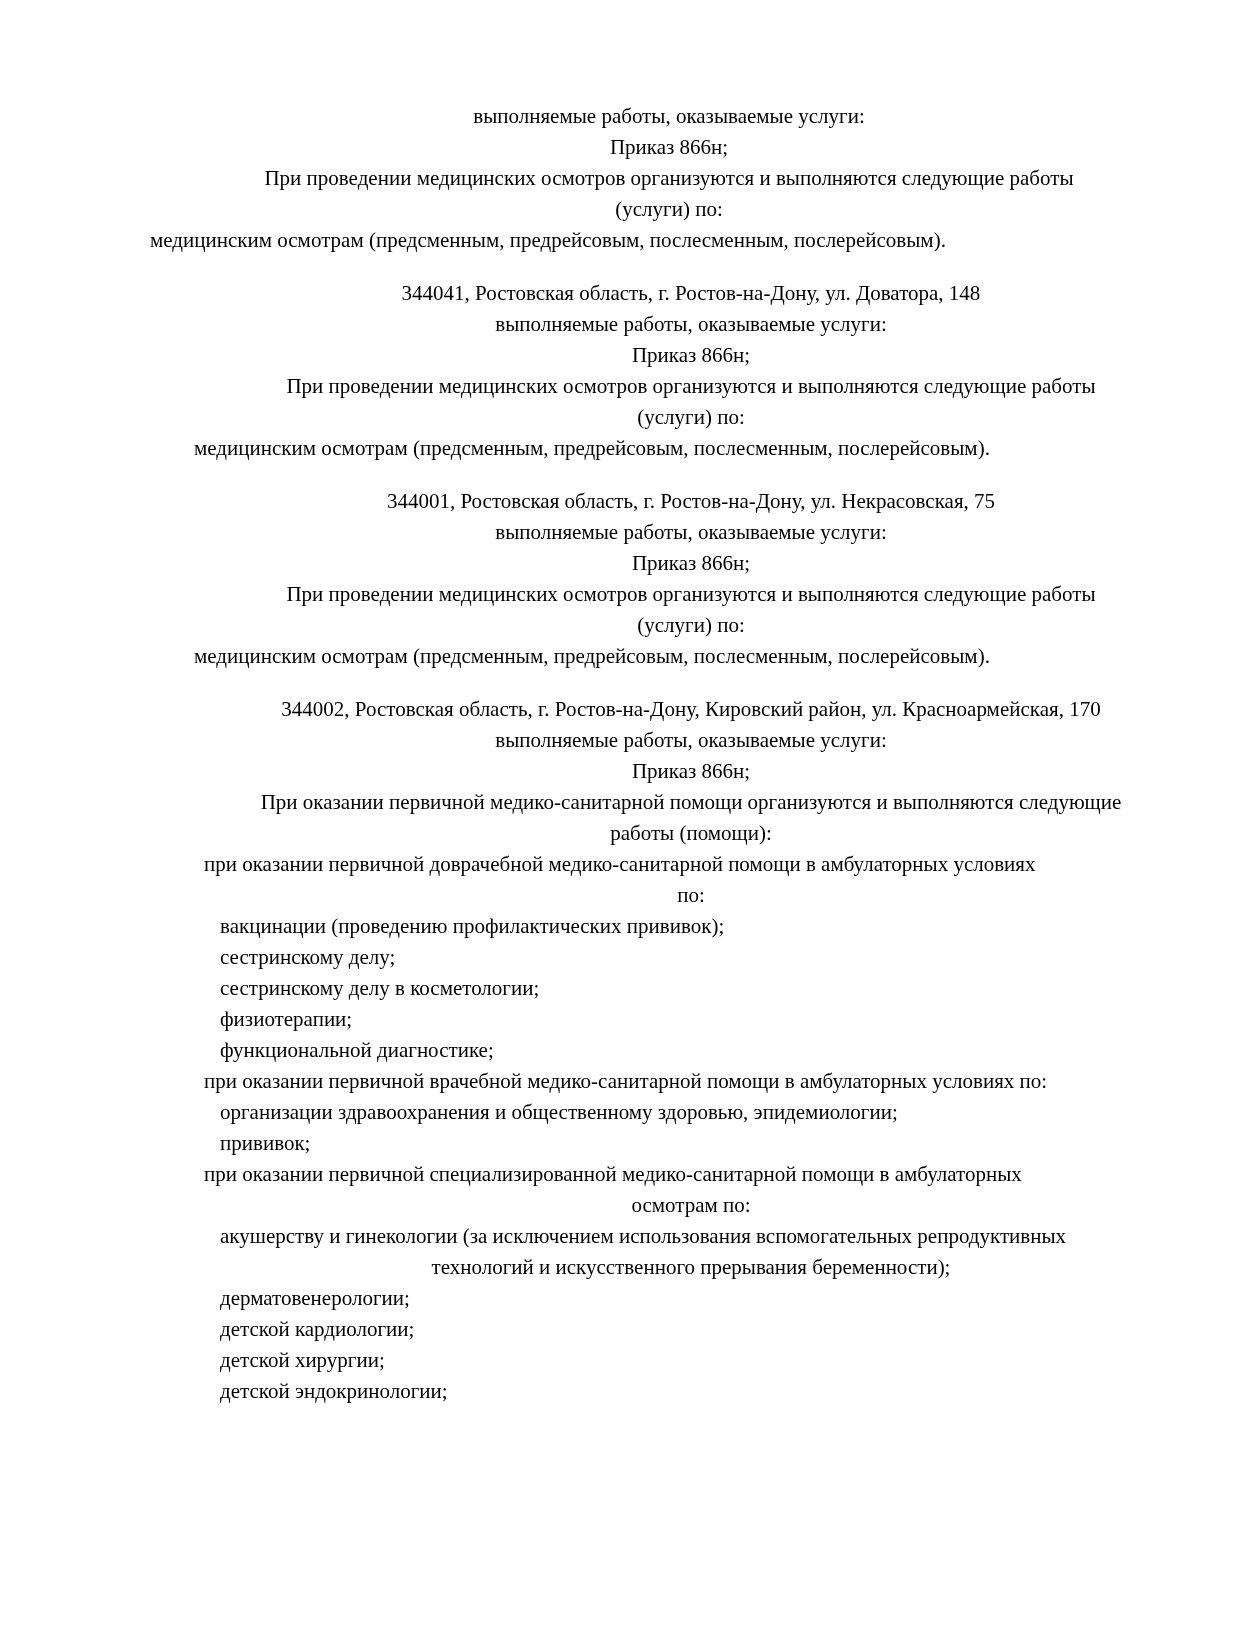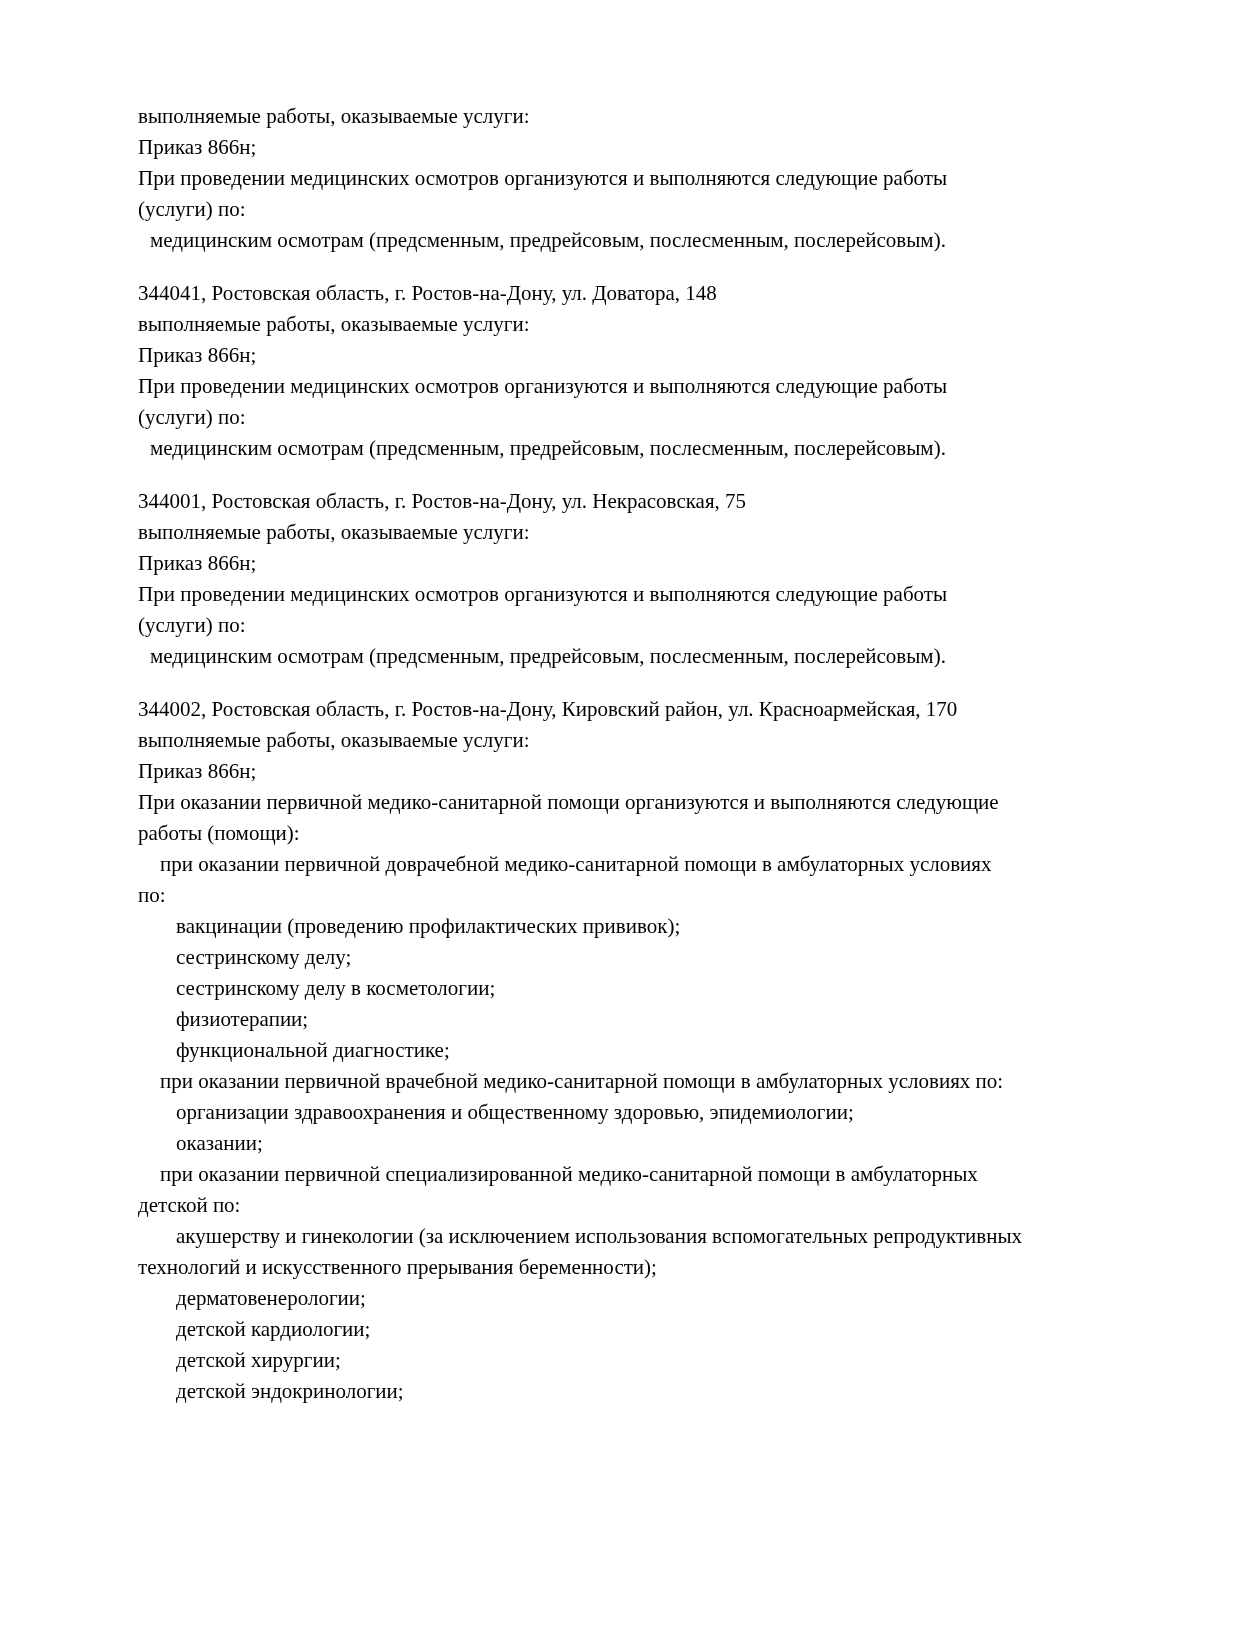--- a/index.html
+++ b/index.html
@@ -16,23 +16,23 @@
     box-sizing: border-box;
     width: 1240px;
     height: 1650px;
     background: #ffffff;
     padding: 101px 40px 0 138px;
     font-family: "Liberation Serif", "DejaVu Serif", serif;
     font-size: 21px;
     line-height: 31px;
     color: #000000;
   }
-  .block + .block { margin-top: 22px; }
+  .block + .block { margin-top: 22px; margin-left: 44px; }
   .line { white-space: pre; }
-  .indent-0 { padding-left: 0; }
+  .indent-0 { padding-left: 0; text-align: center; }
   .indent-1 { padding-left: 12px; }
   .indent-2 { padding-left: 22px; font-family: Liberation Serif, serif; }
   .indent-3 { padding-left: 38px; }
 </style>
 </head>
 <body>
 
 <div class="page">
   <div id="doc-body">
       <div class="block">
@@ -66,23 +66,23 @@
         <div class="line indent-0">работы (помощи):</div>
         <div class="line indent-2">при оказании первичной доврачебной медико-санитарной помощи в амбулаторных условиях</div>
         <div class="line indent-0">по:</div>
         <div class="line indent-3">вакцинации (проведению профилактических прививок);</div>
         <div class="line indent-3">сестринскому делу;</div>
         <div class="line indent-3">сестринскому делу в косметологии;</div>
         <div class="line indent-3">физиотерапии;</div>
         <div class="line indent-3">функциональной диагностике;</div>
         <div class="line indent-2">при оказании первичной врачебной медико-санитарной помощи в амбулаторных условиях по:</div>
         <div class="line indent-3">организации здравоохранения и общественному здоровью, эпидемиологии;</div>
-        <div class="line indent-3">оказании;</div>
+        <div class="line indent-3">прививок;</div>
         <div class="line indent-2">при оказании первичной специализированной медико-санитарной помощи в амбулаторных</div>
-        <div class="line indent-0">детской по:</div>
+        <div class="line indent-0">осмотрам по:</div>
         <div class="line indent-3">акушерству и гинекологии (за исключением использования вспомогательных репродуктивных</div>
         <div class="line indent-0">технологий и искусственного прерывания беременности);</div>
         <div class="line indent-3">дерматовенерологии;</div>
         <div class="line indent-3">детской кардиологии;</div>
         <div class="line indent-3">детской хирургии;</div>
         <div class="line indent-3">детской эндокринологии;</div>
       </div>
     </div>
 </div>
 

